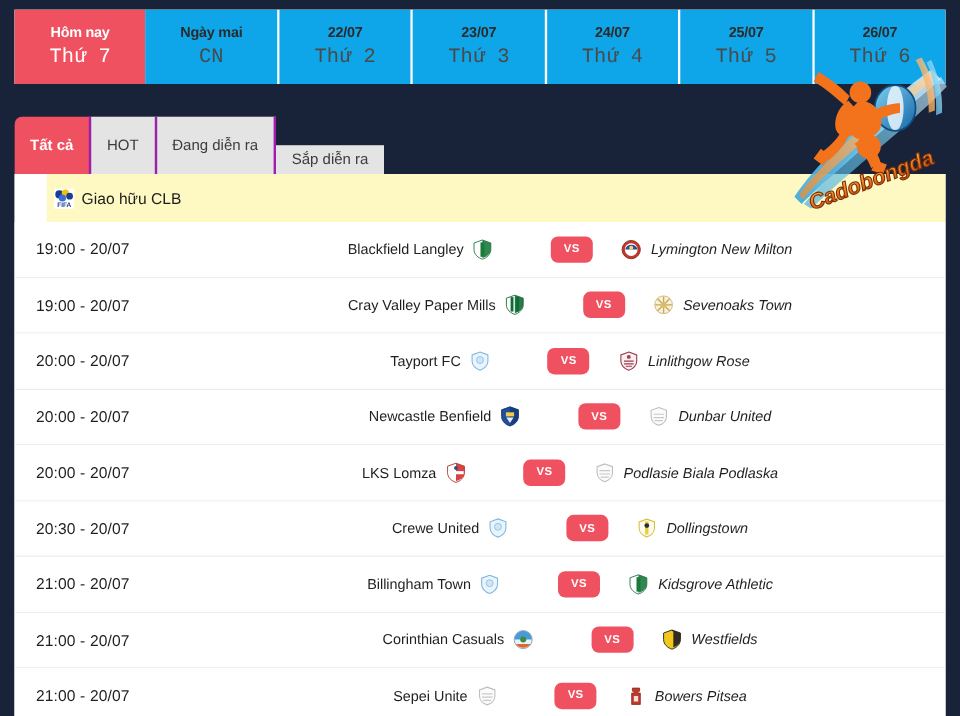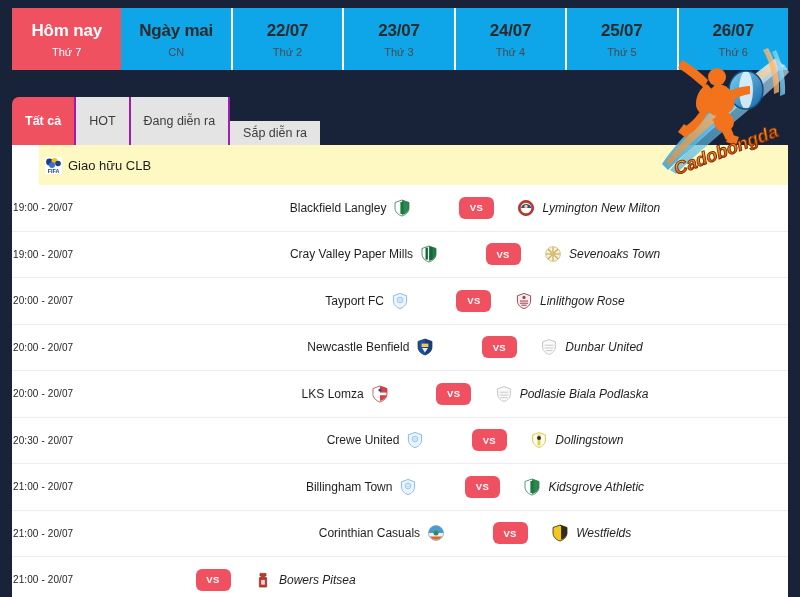--- a/index.html
+++ b/index.html
@@ -40,28 +40,29 @@
     cursor: pointer;
   }
   .date-cell:last-child { border-right: none; }
 
   .date-cell.active {
     background: #ef5160;
     border-right: none;
   }
 
   .date-cell .d-top {
-    font-size: 17px;
+    font-size: 12px;
     font-weight: bold;
     color: #2b2b2b;
     letter-spacing: -0.2px;
   }
   .date-cell .d-bot {
-    font-size: 11px;
+    font-size: 17px;
     color: #4a4a4a;
+    font-family: Liberation Mono, monospace;
   }
   .date-cell.active .d-top,
   .date-cell.active .d-bot { color: #ffffff; }
 
   
   .watermark {
     position: absolute;
     right: 8px;
     top: 44px;
     width: 132px;
@@ -140,22 +141,22 @@
     display: flex;
     align-items: center;
     border-bottom: 1px solid #ececec;
     background: #ffffff;
     cursor: pointer;
   }
 
   .r-time {
     width: 150px;
     flex: 0 0 150px;
-    padding-left: 1px;
-    font-size: 10px;
+    padding-left: 18px;
+    font-size: 13px;
     color: #1f1f1f;
     letter-spacing: 0.1px;
     white-space: nowrap;
   }
 
   .r-home {
     flex: 1 1 auto;
     display: flex;
     align-items: center;
     justify-content: flex-end;
@@ -556,20 +557,27 @@
           </svg>
       <span class="tname">Westfields</span>
     </div>
   </div>
   <div class="row">
     <div class="r-time">
       <span>21:00</span>
       <span>-</span>
       <span>20/07</span>
     </div>
+    <div class="r-home">
+      <span class="tname">Sepei Unite</span>
+      <svg class="crest" viewBox="0 0 18 18">
+            <path d="M9 1.6 L15.4 3.9 V9 C15.4 12.6 12.4 15.4 9 16.4 C5.6 15.4 2.6 12.6 2.6 9 V3.9 Z" fill="#fbfbfb" stroke="#bdbdbd" stroke-width="0.9"></path>
+            <path d="M4.6 7.2 H13.4 M4.6 10 H13.4 M5.6 12.6 H12.4" stroke="#c9c9c9" stroke-width="1"></path>
+          </svg>
+    </div>
     <div class="r-vs">
       <div class="vs-badge">VS</div>
     </div>
     <div class="r-away">
       <svg class="crest" viewBox="0 0 18 18">
             <path d="M6 2.4 H12 V5 H10.6 V6.6 H12.6 V16 H5.4 V6.6 H7.4 V5 H6 Z" fill="#c0392b" stroke="#8e2b20" stroke-width="0.7"></path>
             <rect x="7.2" y="9" width="3.6" height="4.6" fill="#f4dede"></rect>
           </svg>
       <span class="tname">Bowers Pitsea</span>
     </div>

